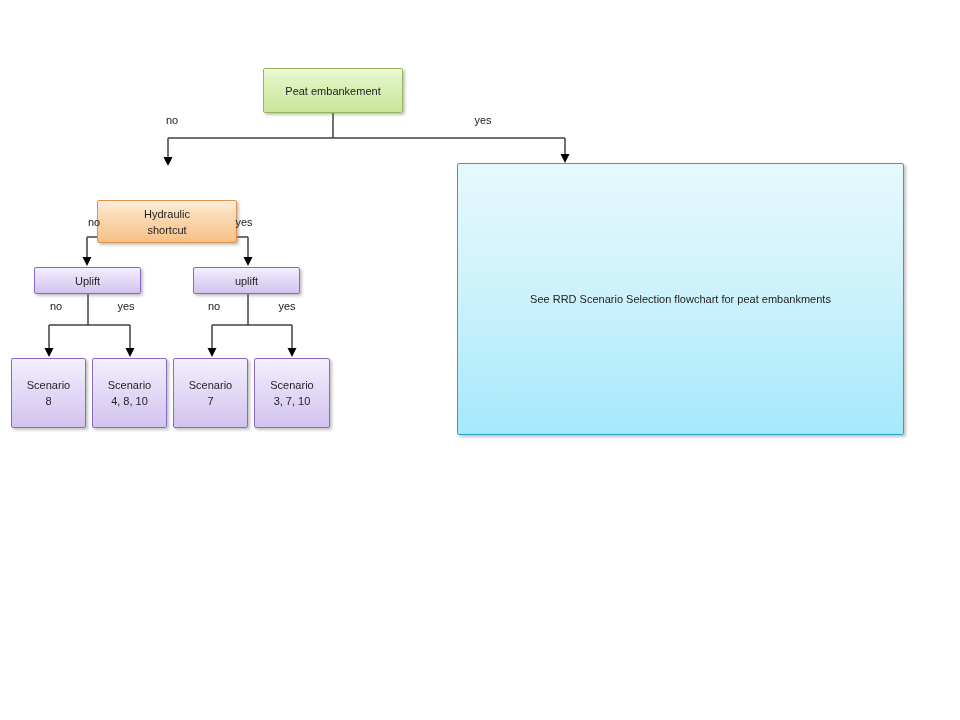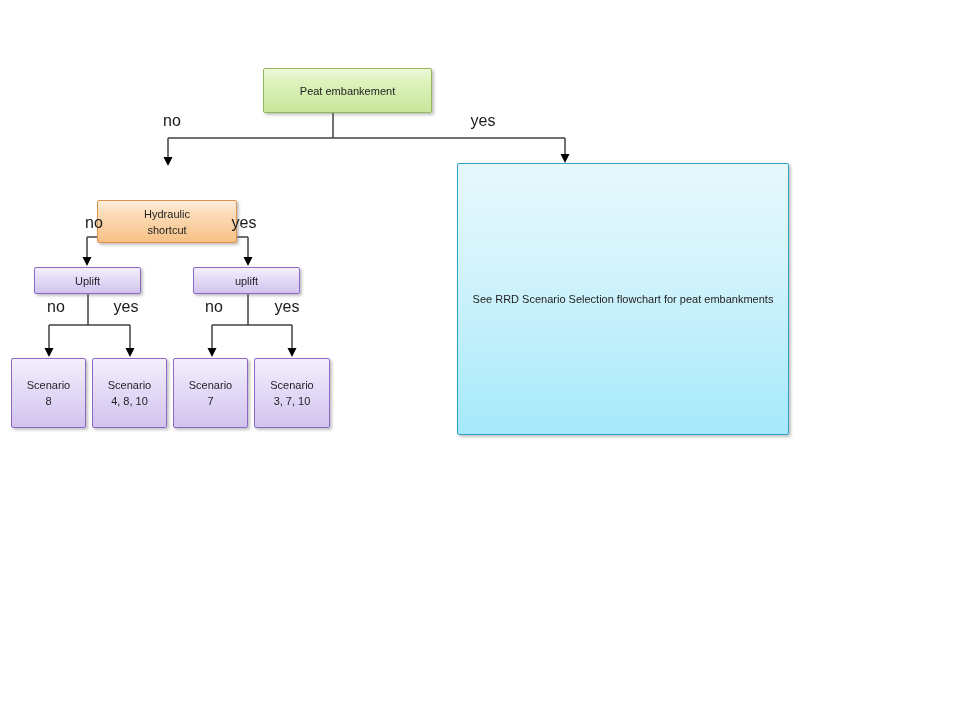--- a/index.html
+++ b/index.html
@@ -41,21 +41,21 @@
     border: 1.5px solid #8b68c8;
     background: linear-gradient(to bottom, #f4f0fd 0%, #e7dff9 35%, #d2c3ee 100%);
   }
   .node-cyan {
     border: 1.5px solid #2da2c6;
     background: linear-gradient(to bottom, #e6f8fd 0%, #d2f3fb 40%, #a5e9fb 100%);
     font-size: 11px;
   }
   .edge-label {
     position: absolute;
-    font-size: 16px;
+    font-size: 11px;
     line-height: 13px;
     color: #1a1a1a;
     transform: translateX(-50%);
     white-space: nowrap;
   }
   #connector-layer {
     position: absolute;
     left: 0;
     top: 0;
     pointer-events: none;
@@ -94,42 +94,42 @@
       <polygon points="560.5,154 569.5,154 565,163"></polygon>
       <polygon points="82.5,257 91.5,257 87,266"></polygon>
       <polygon points="243.5,257 252.5,257 248,266"></polygon>
       <polygon points="44.5,348 53.5,348 49,357"></polygon>
       <polygon points="125.5,348 134.5,348 130,357"></polygon>
       <polygon points="207.5,348 216.5,348 212,357"></polygon>
       <polygon points="287.5,348 296.5,348 292,357"></polygon>
     </g>
   </svg>
 
-  <div class="node node-green" style="left:263px; top:68px; width:169px; height:45px;">Peat embankement</div>
+  <div class="node node-green" style="left:263px; top:68px; width:140px; height:45px;">Peat embankement</div>
 
   <div class="node node-orange" style="left:97px; top:166px; width:140px; height:43px;margin-top:34px;">Hydraulic
 shortcut</div>
 
   <div class="node node-purple" style="left:34px; top:267px; width:107px; height:27px;">Uplift</div>
 
   <div class="node node-purple" style="left:193px; top:267px; width:107px; height:27px;">uplift</div>
 
   <div class="node node-purple" style="left:11px; top:358px; width:75px; height:70px;">Scenario
 8</div>
 
   <div class="node node-purple" style="left:92px; top:358px; width:75px; height:70px;">Scenario
 4, 8, 10</div>
 
   <div class="node node-purple" style="left:173px; top:358px; width:75px; height:70px;">Scenario
 7</div>
 
   <div class="node node-purple" style="left:254px; top:358px; width:76px; height:70px;">Scenario
 3, 7, 10</div>
 
-  <div class="node node-cyan" style="left:457px; top:163px; width:332px; height:272px;">See RRD Scenario Selection flowchart for peat embankments</div>
+  <div class="node node-cyan" style="left:457px; top:163px; width:447px; height:272px;">See RRD Scenario Selection flowchart for peat embankments</div>
 
   <div class="edge-label" style="left:172px; top:114px;">no</div>
   <div class="edge-label" style="left:483px; top:114px;">yes</div>
 
   <div class="edge-label" style="left:94px; top:216px;">no</div>
   <div class="edge-label" style="left:244px; top:216px;">yes</div>
 
   <div class="edge-label" style="left:56px; top:300px;">no</div>
   <div class="edge-label" style="left:126px; top:300px;">yes</div>
 

